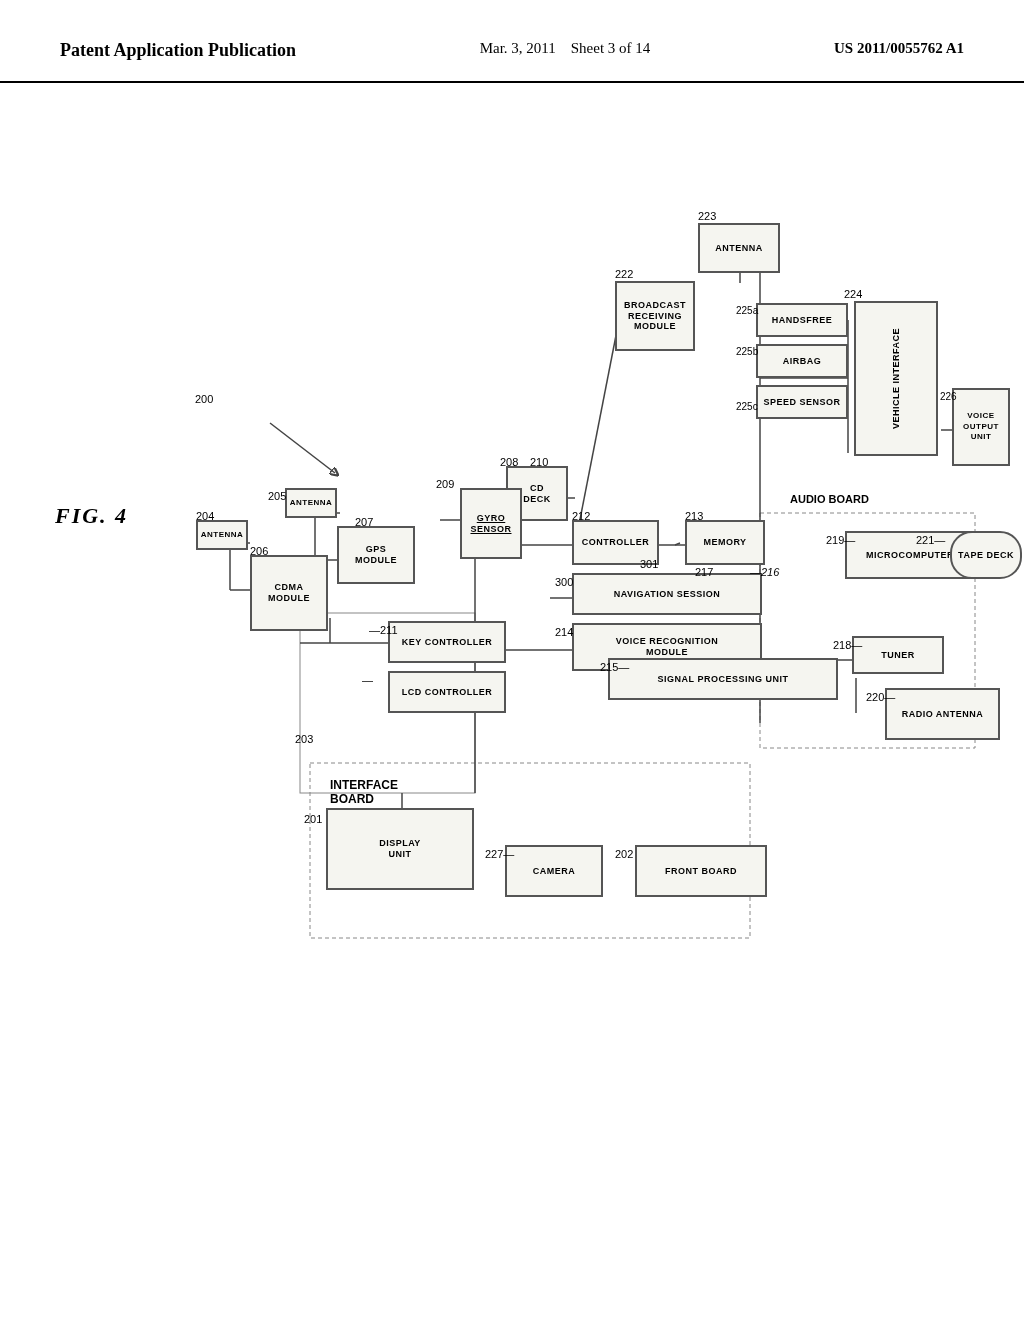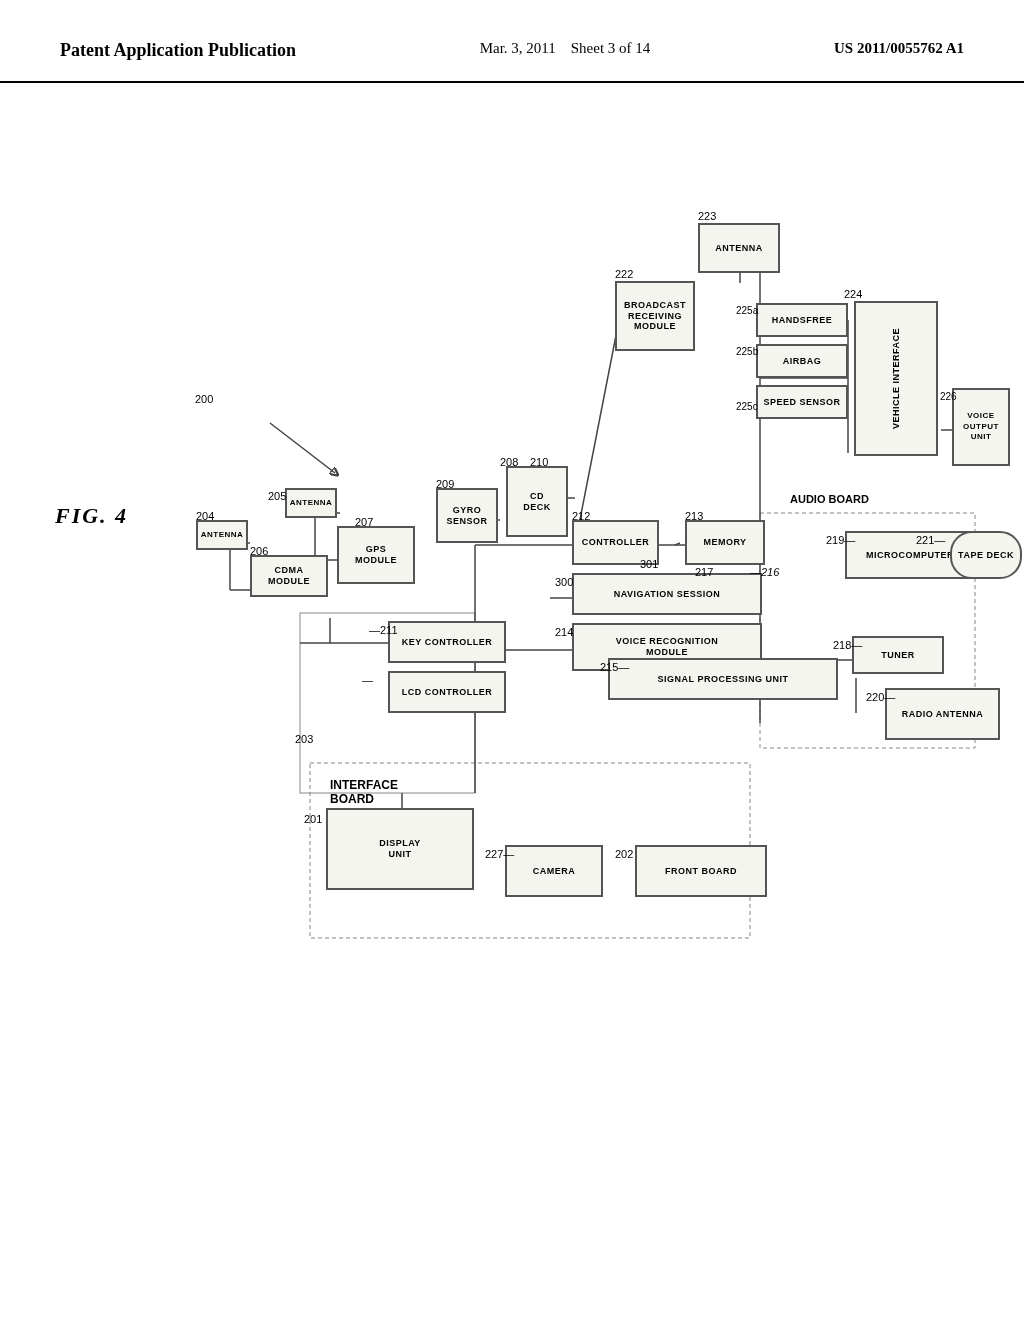--- a/index.html
+++ b/index.html
@@ -197,25 +197,25 @@
 
   <div class="box" style="left:756px; top:302px; width:92px; height:34px; font-size:9px;">SPEED SENSOR</div>
   <div class="box-label" style="left:736px; top:304px; font-size:10px;margin-top:14px;">225c</div>
 
   <div class="box" style="left:854px; top:218px; width:84px; height:155px; font-size:9px; writing-mode:vertical-rl; text-orientation:mixed; transform:rotate(180deg);">VEHICLE INTERFACE</div>
   <div class="box-label" style="left:844px; top:205px;">224</div>
 
   <div class="box" style="left:952px; top:305px; width:58px; height:78px; font-size:8px; line-height:1.3;">VOICE<br>OUTPUT<br>UNIT</div>
   <div class="box-label" style="left:940px; top:308px; font-size:10px;">226</div>
 
-  <div class="box" style="left:506px; top:383px; width:62px; height:71px; font-size:9px;">CD<br>DECK</div>
+  <div class="box" style="left:506px; top:383px; width:62px; height:55px; font-size:9px;">CD<br>DECK</div>
   <div class="box-label" style="left:500px; top:373px;">208</div>
   <div class="box-label" style="left:530px; top:373px;">210</div>
 
-  <div class="box" style="left:436px; top:405px; width:62px; height:55px; font-size:9px;">GYRO<br>SENSOR</div>
+  <div class="box" style="left:460px; top:405px; width:62px; height:71px; font-size:9px;text-decoration:underline;">GYRO<br>SENSOR</div>
   <div class="box-label" style="left:436px; top:395px;">209</div>
 
   <div class="box" style="left:572px; top:437px; width:87px; height:45px; font-size:9px;">CONTROLLER</div>
   <div class="box-label" style="left:572px; top:427px;">212</div>
 
   <div class="box" style="left:685px; top:437px; width:80px; height:45px; font-size:9px;">MEMORY</div>
   <div class="box-label" style="left:685px; top:427px;">213</div>
   <div class="box-label" style="left:640px; top:475px;">301</div>
 
   <div class="box" style="left:572px; top:490px; width:190px; height:42px; font-size:9px;">NAVIGATION SESSION</div>
@@ -255,21 +255,21 @@
 
   <div class="box" style="left:326px; top:725px; width:148px; height:82px; font-size:9px;">DISPLAY<br>UNIT</div>
   <div class="box-label" style="left:304px; top:730px;">201</div>
 
   <div class="box" style="left:505px; top:762px; width:98px; height:52px; font-size:9px;">CAMERA</div>
   <div class="box-label" style="left:485px; top:765px;">227—</div>
 
   <div class="box" style="left:635px; top:762px; width:132px; height:52px; font-size:9px;">FRONT BOARD</div>
   <div class="box-label" style="left:615px; top:765px;">202</div>
 
-  <div class="box" style="left:250px; top:472px; width:78px; height:42px; font-size:9px;">CDMA<br>MODULE</div>
+  <div class="box" style="left:250px; top:472px; width:78px; height:76px; font-size:9px;">CDMA<br>MODULE</div>
   <div class="box-label" style="left:250px; top:462px;">206</div>
 
   <div class="box" style="left:337px; top:443px; width:78px; height:58px; font-size:9px;">GPS<br>MODULE</div>
   <div class="box-label" style="left:355px; top:433px;">207</div>
 
   <div class="box" style="left:196px; top:437px; width:52px; height:30px; font-size:8px;">ANTENNA</div>
   <div class="box-label" style="left:196px; top:427px;">204</div>
 
   <div class="box" style="left:285px; top:405px; width:52px; height:30px; font-size:8px;">ANTENNA</div>
   <div class="box-label" style="left:268px; top:407px;">205</div>

